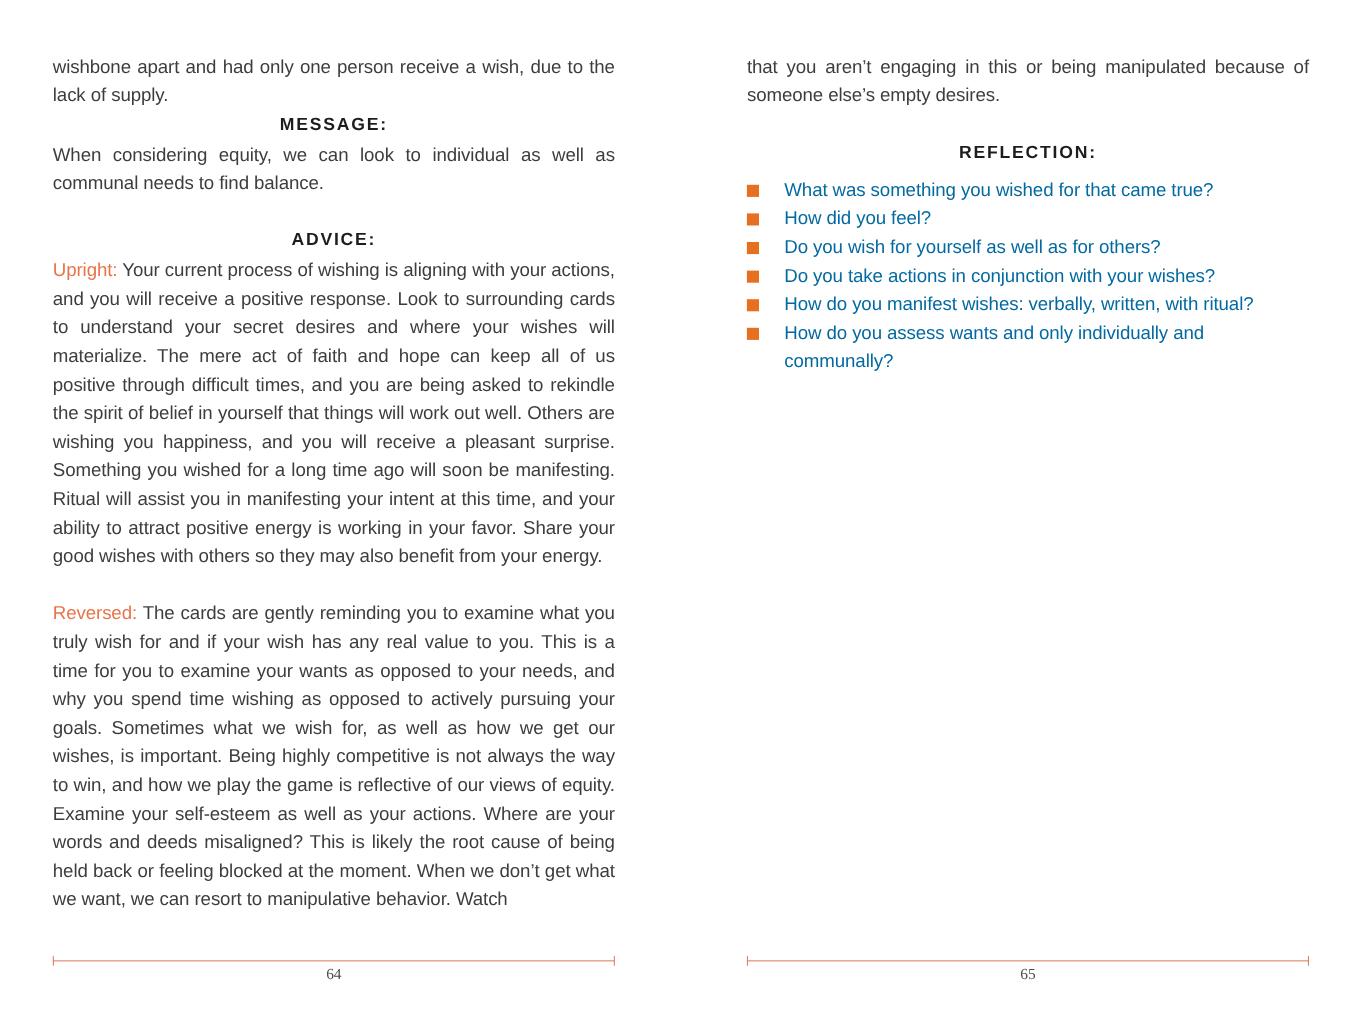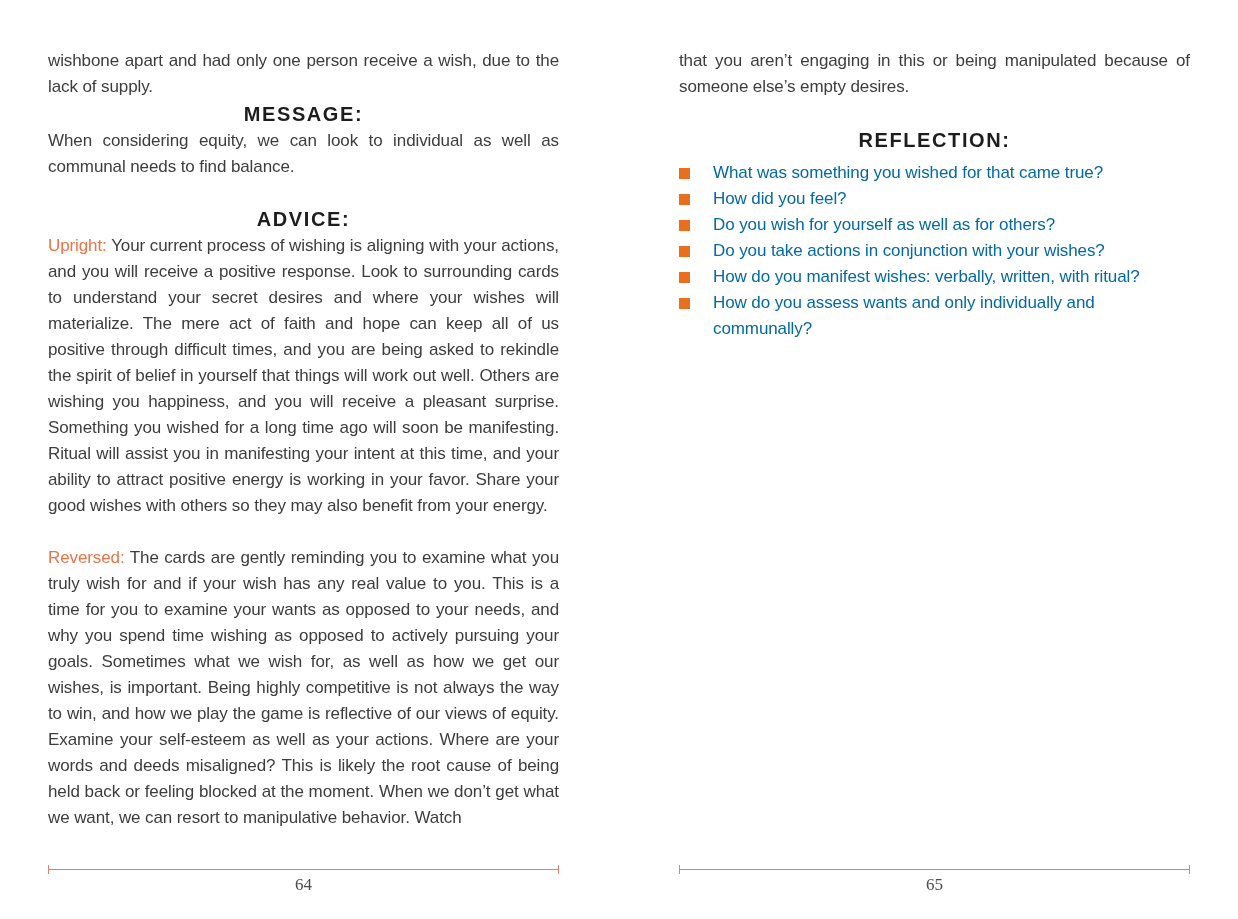--- a/index.html
+++ b/index.html
@@ -24,21 +24,21 @@
     font-size:17px;
     line-height:26px;
     letter-spacing:-0.1px;
     text-align:justify;
     hyphens:auto;
     -webkit-hyphens:auto;
     color:#3d3d3d;
   }
 
   .section-heading {
-    font-size:20px;
+    font-size:16px;
     line-height:28px;
     font-weight:bold;
     letter-spacing:1.6px;
     text-align:center;
     color:#1d1d1d;
   }
 
   .heading-message { margin-top:0; }
   .para-message   { margin-top:0; }
   .heading-advice { margin-top:25px; }
@@ -84,21 +84,21 @@
     top:-5px;
     width:1px; height:9px;
     background:#df8268;
   }
   .footer-rule::before { left:0; }
   .footer-rule::after  { right:0; }
   .page-number {
     margin-top:5px;
     text-align:center;
     font-family:"Liberation Serif", serif;
-    font-size:17px;
+    font-size:14px;
     color:#4c4c4c;
   }
 </style>
 </head>
 <body>
 
 <div class="spread">
 
   <div class="page">
     <p class="body-para">wishbone apart and had only one person receive a wish, due to the lack of supply.</p>

